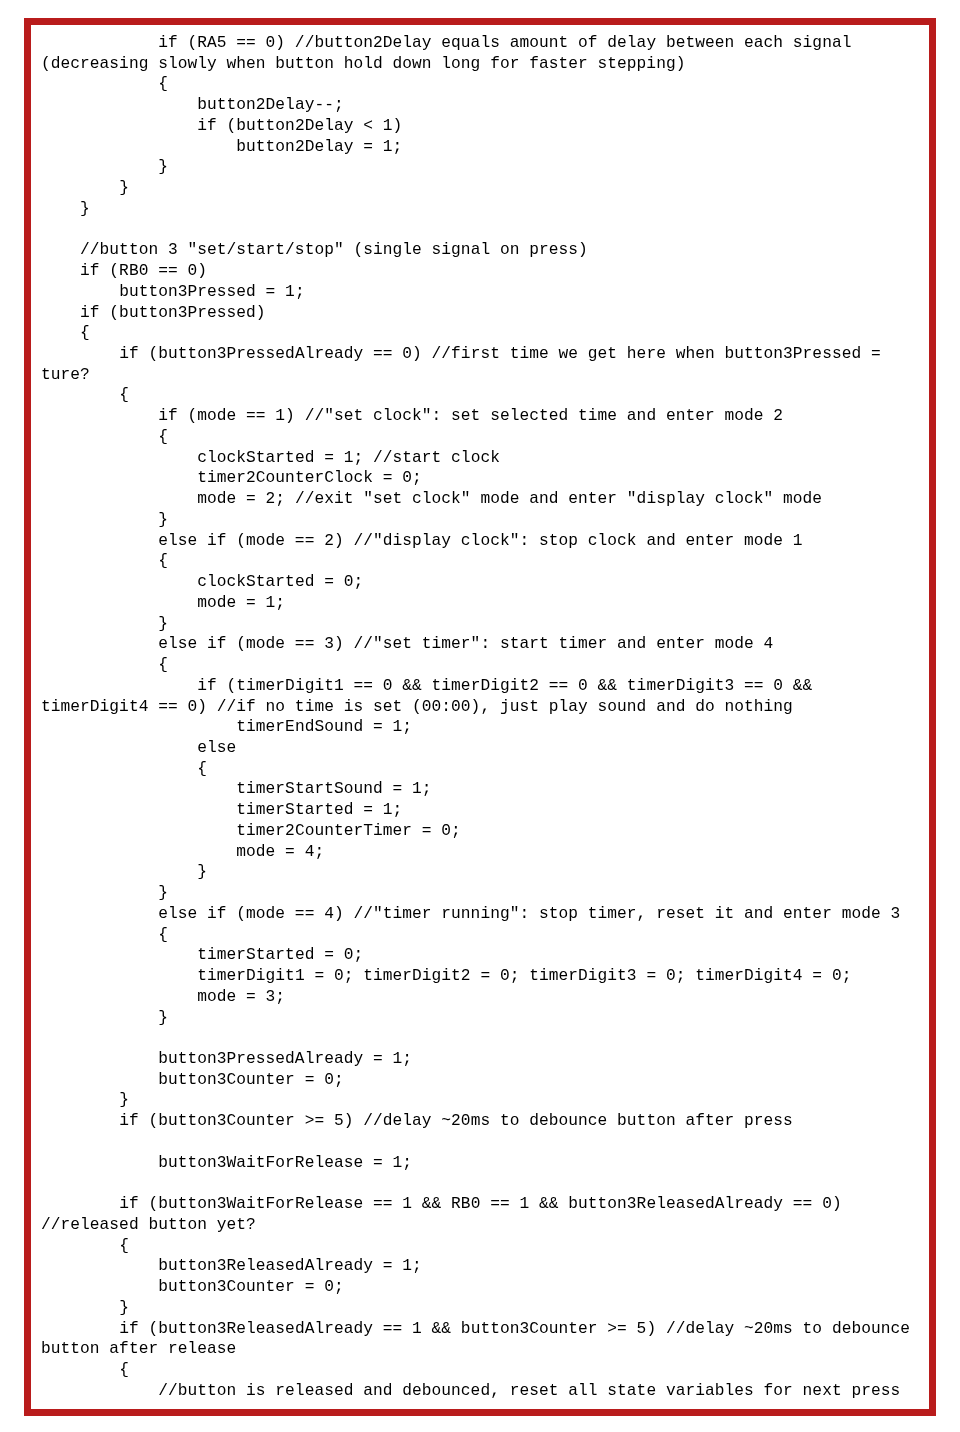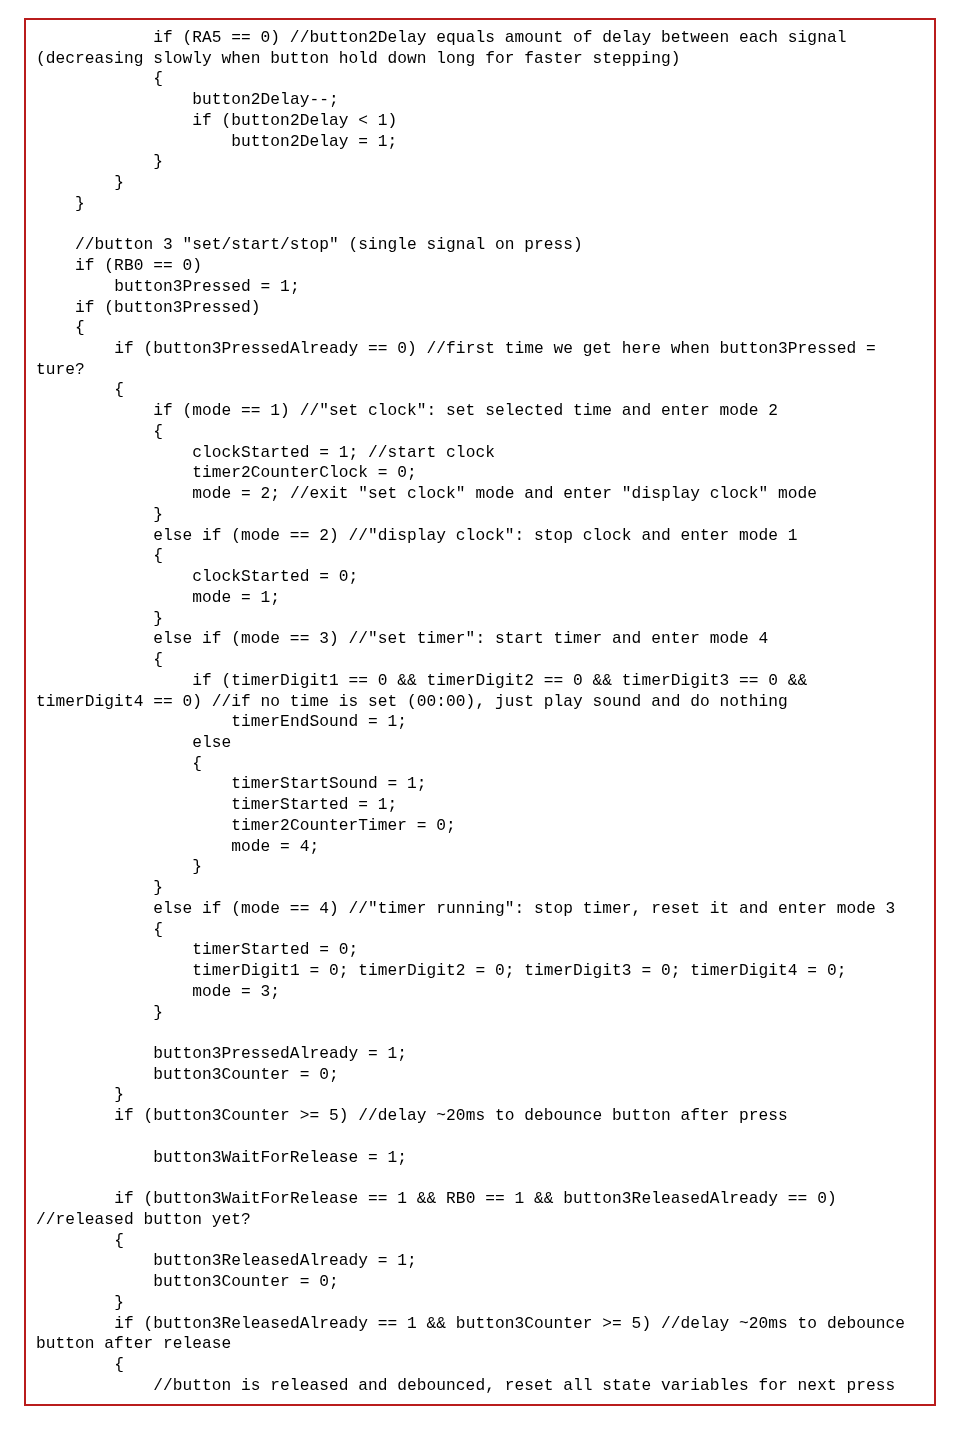--- a/index.html
+++ b/index.html
@@ -9,21 +9,21 @@
   }
   .page {
     width: 960px;
     min-height: 1432px;
     box-sizing: border-box;
     padding: 18px 24px;
     background: #ffffff;
     position: relative;
   }
   .code-box {
-    border: 2px solid #b91c1c;
+    border: 7px solid #b91c1c;
     box-sizing: border-box;
     width: 100%;
     padding: 8px 16px 8px 10px;
   }
   pre.code {
     margin: 0;
     font-family: "Courier New", Courier, monospace;
     font-size: 16.2px;
     line-height: 1.28;
     white-space: pre-wrap;

